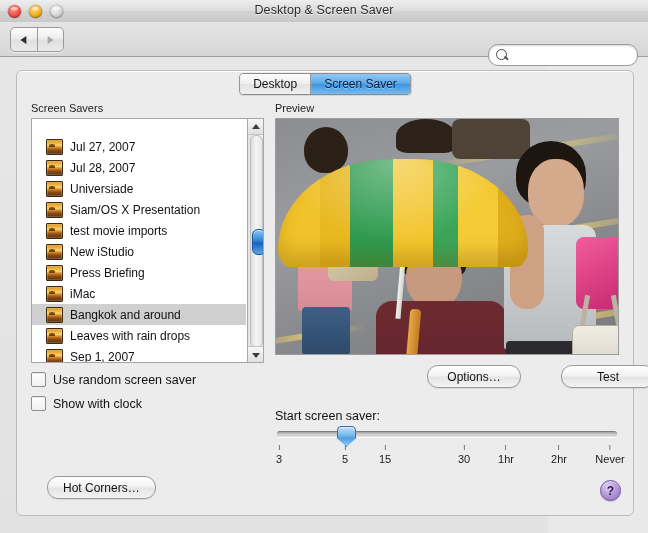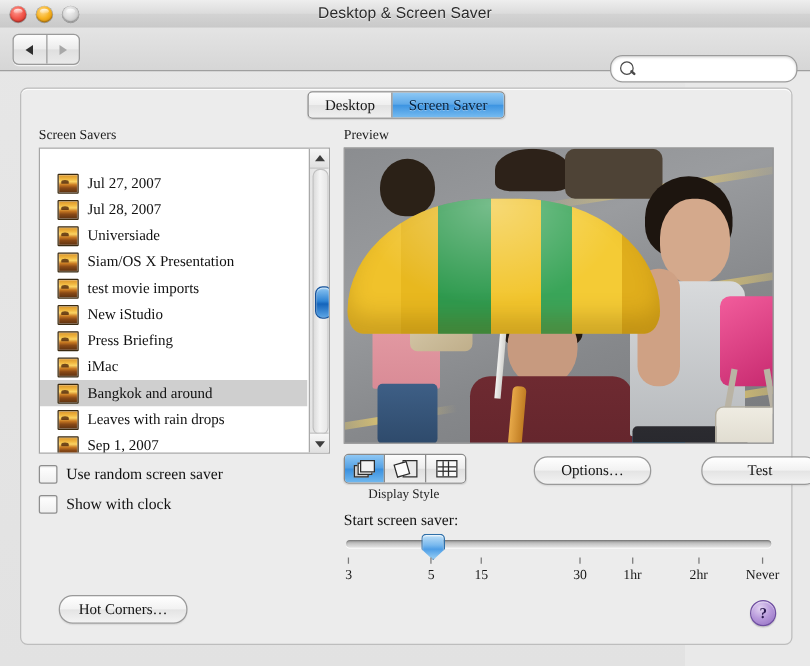--- a/index.html
+++ b/index.html
@@ -115,21 +115,20 @@
   }
 
   
   #panel {
     position: absolute; left: 16px; top: 70px;
     width: 616px; height: 444px;
     background: #ececec;
     border: 1px solid #bdbdbd;
     border-radius: 6px;
     box-shadow: inset 0 1px 0 rgba(255,255,255,0.9);
-    font-family: Liberation Serif, serif;
   }
 
   
   #tabs {
     position: absolute; left: 50%; top: 2px;
     transform: translateX(-50%);
     display: flex;
     height: 20px;
     border: 1px solid #8b8b8b;
     border-radius: 4px;
@@ -592,41 +591,20 @@
           <div id="u-pole"></div>
           <div id="u-handle"></div>
           <div id="umbrella">
             <div id="u-shape"></div>
             <div id="u-shade"></div>
           </div>
         </div>
       </div>
     </div>
 
-    <div id="style-wrap">
-      <div id="style-seg">
-        <div class="styleseg selected">
-          <span id="icon-slideshow">
-            <i id="ss-c"></i>
-              <i id="ss-b"></i>
-              <i id="ss-a"></i>
-          </span>
-        </div>
-        <div class="styleseg">
-          <span id="icon-collage">
-            <span id="cl-a"></span>
-              <span id="cl-b"></span>
-          </span>
-        </div>
-        <div class="styleseg">
-          <span id="icon-grid"></span>
-        </div>
-      </div>
-      <div id="style-caption">Display Style</div>
-    </div>
 
     <div class="cap-btn" id="btn-options">
       <span>Options…</span>
     </div>
     <div class="cap-btn" id="btn-test">
       <span>Test</span>
     </div>
 
     <div id="slider-wrap">
       <div id="slider-label">Start screen saver:</div>

